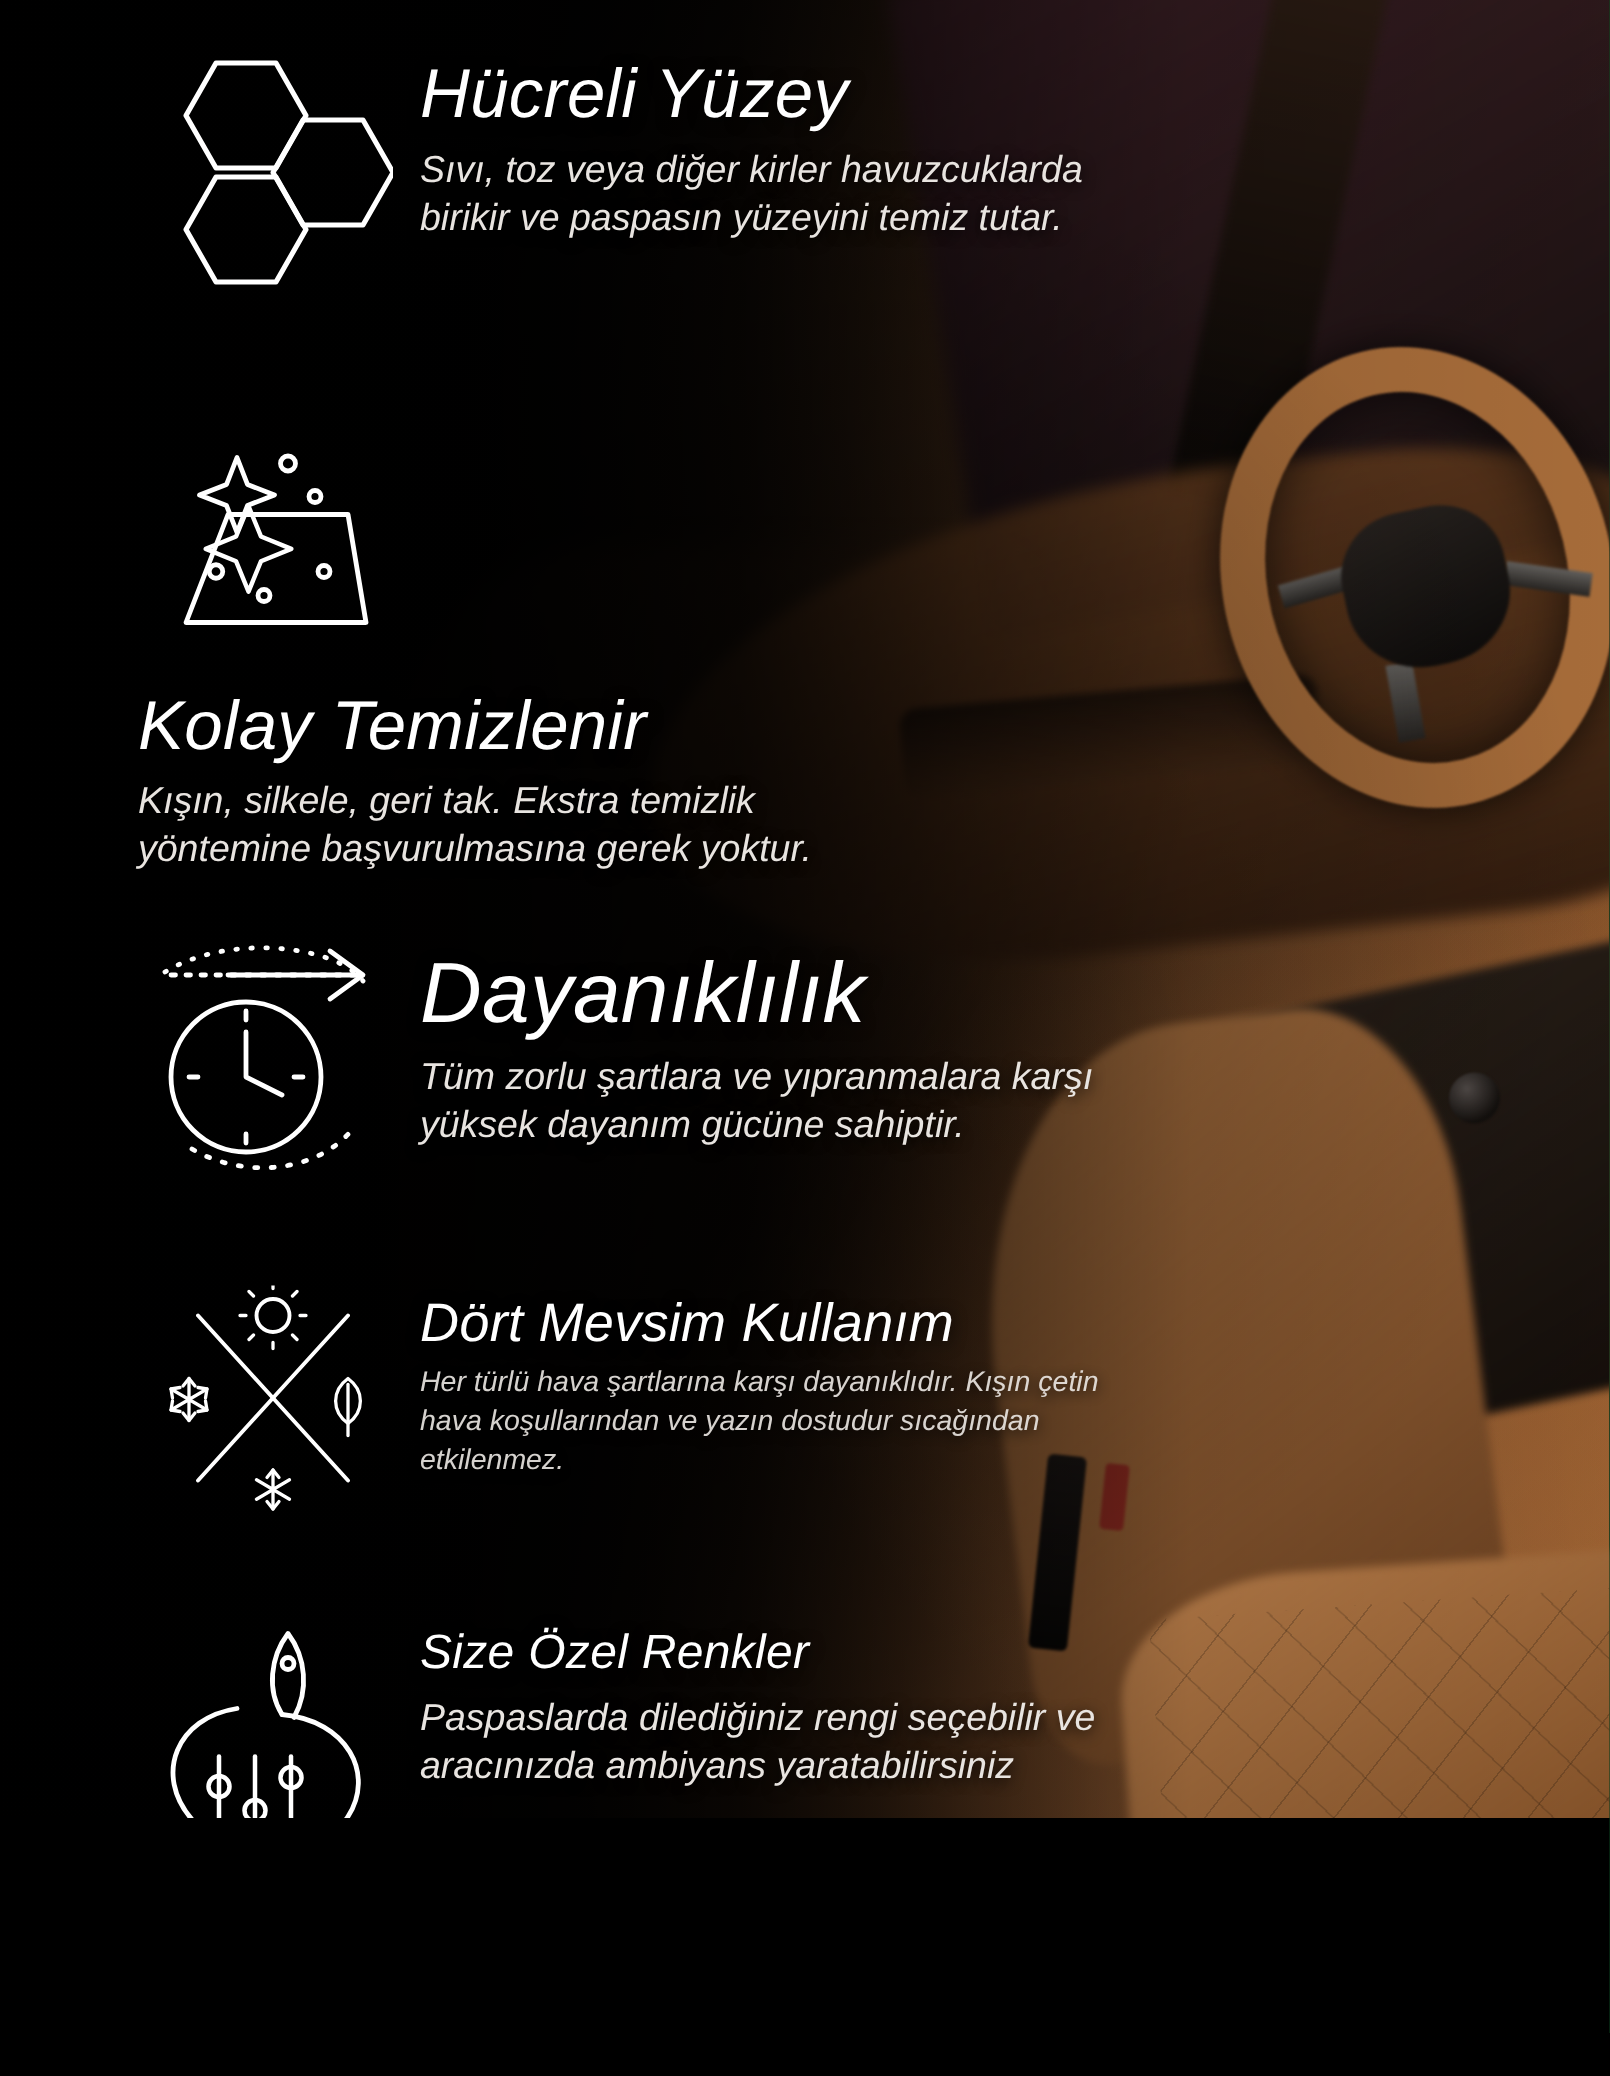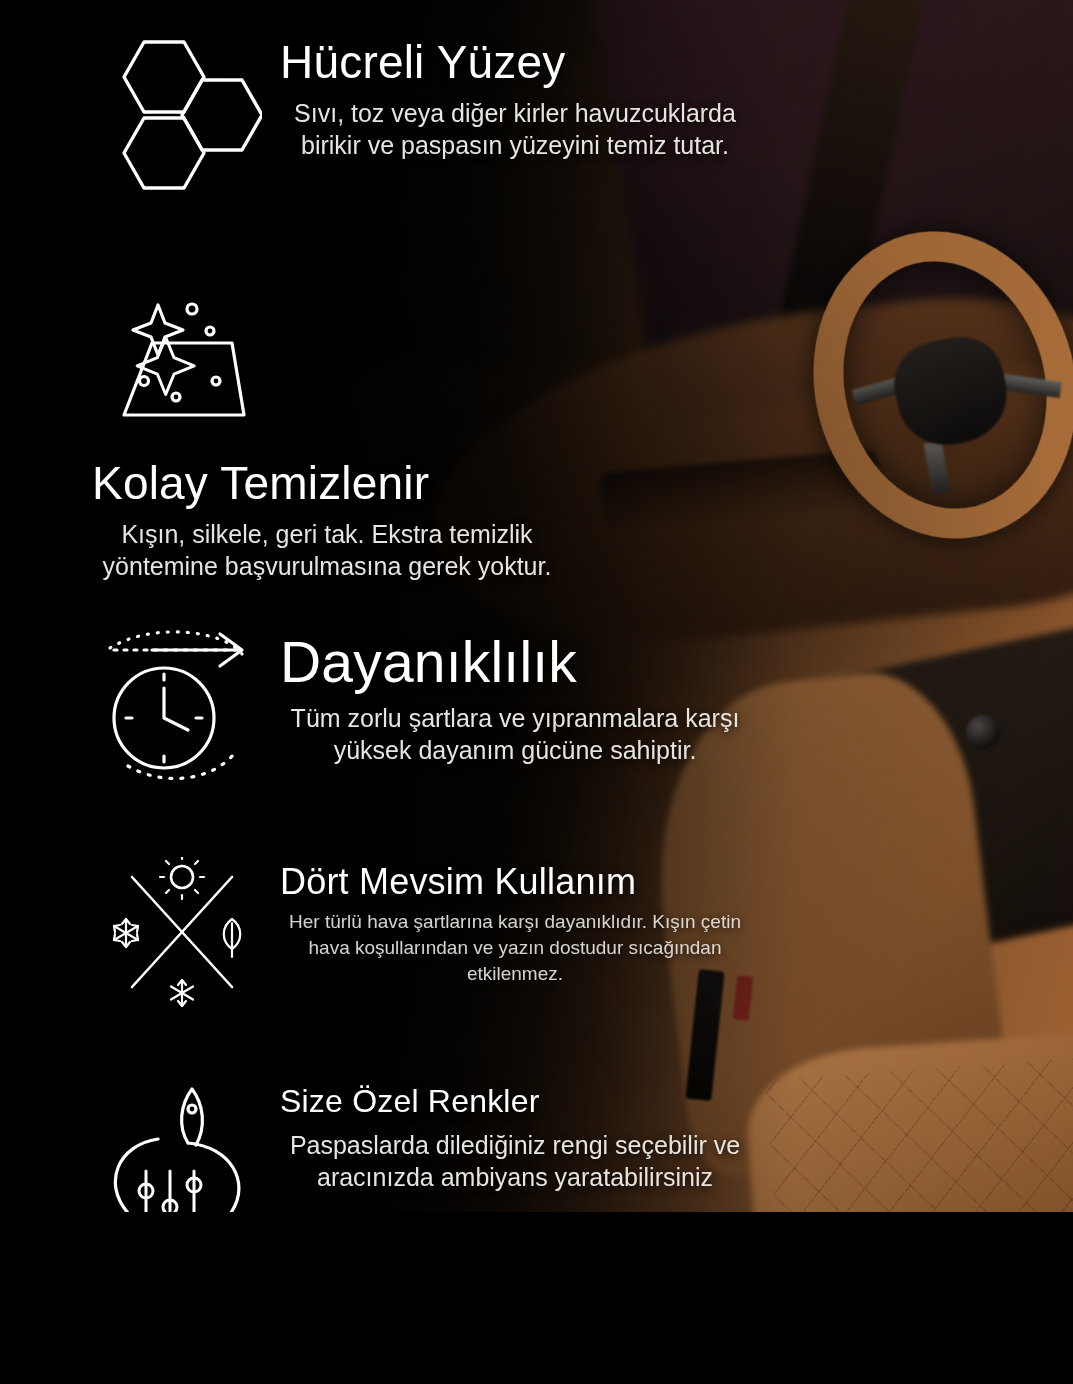--- a/index.html
+++ b/index.html
@@ -15,20 +15,21 @@
     font-family: "Liberation Sans", sans-serif;
     position: relative;
   }
 
   #stage {
     position: relative;
     width: 1073px;
     height: 1212px;
     background: #15803d;
     overflow: hidden;
+    font-style: italic;
   }
 
   
   .photo {
     position: absolute;
     inset: 0;
     overflow: hidden;
   }
   .photo-base {
     position: absolute;
@@ -261,21 +262,20 @@
     margin: 0 0 10px 0;
     text-shadow: 0 2px 10px rgba(0,0,0,0.85);
   }
   .f-desc {
     color: #e8e4e0;
     font-size: 25px;
     line-height: 1.28;
     margin: 0;
     text-shadow: 0 2px 9px rgba(0,0,0,0.9);
     max-width: 470px;
-    text-align: center;
   }
 
   
   .f1 { margin-top: 14px; }
   .f1 .f-title { font-size: 46px; }
   .f2 { margin-top: 63px; flex-direction: column; }
   .f2 .f-title { font-size: 46px; }
   .f3 { margin-top: 44px; }
   .f3 .f-title { font-size: 57px; }
   .f4 { margin-top: 66px; }

